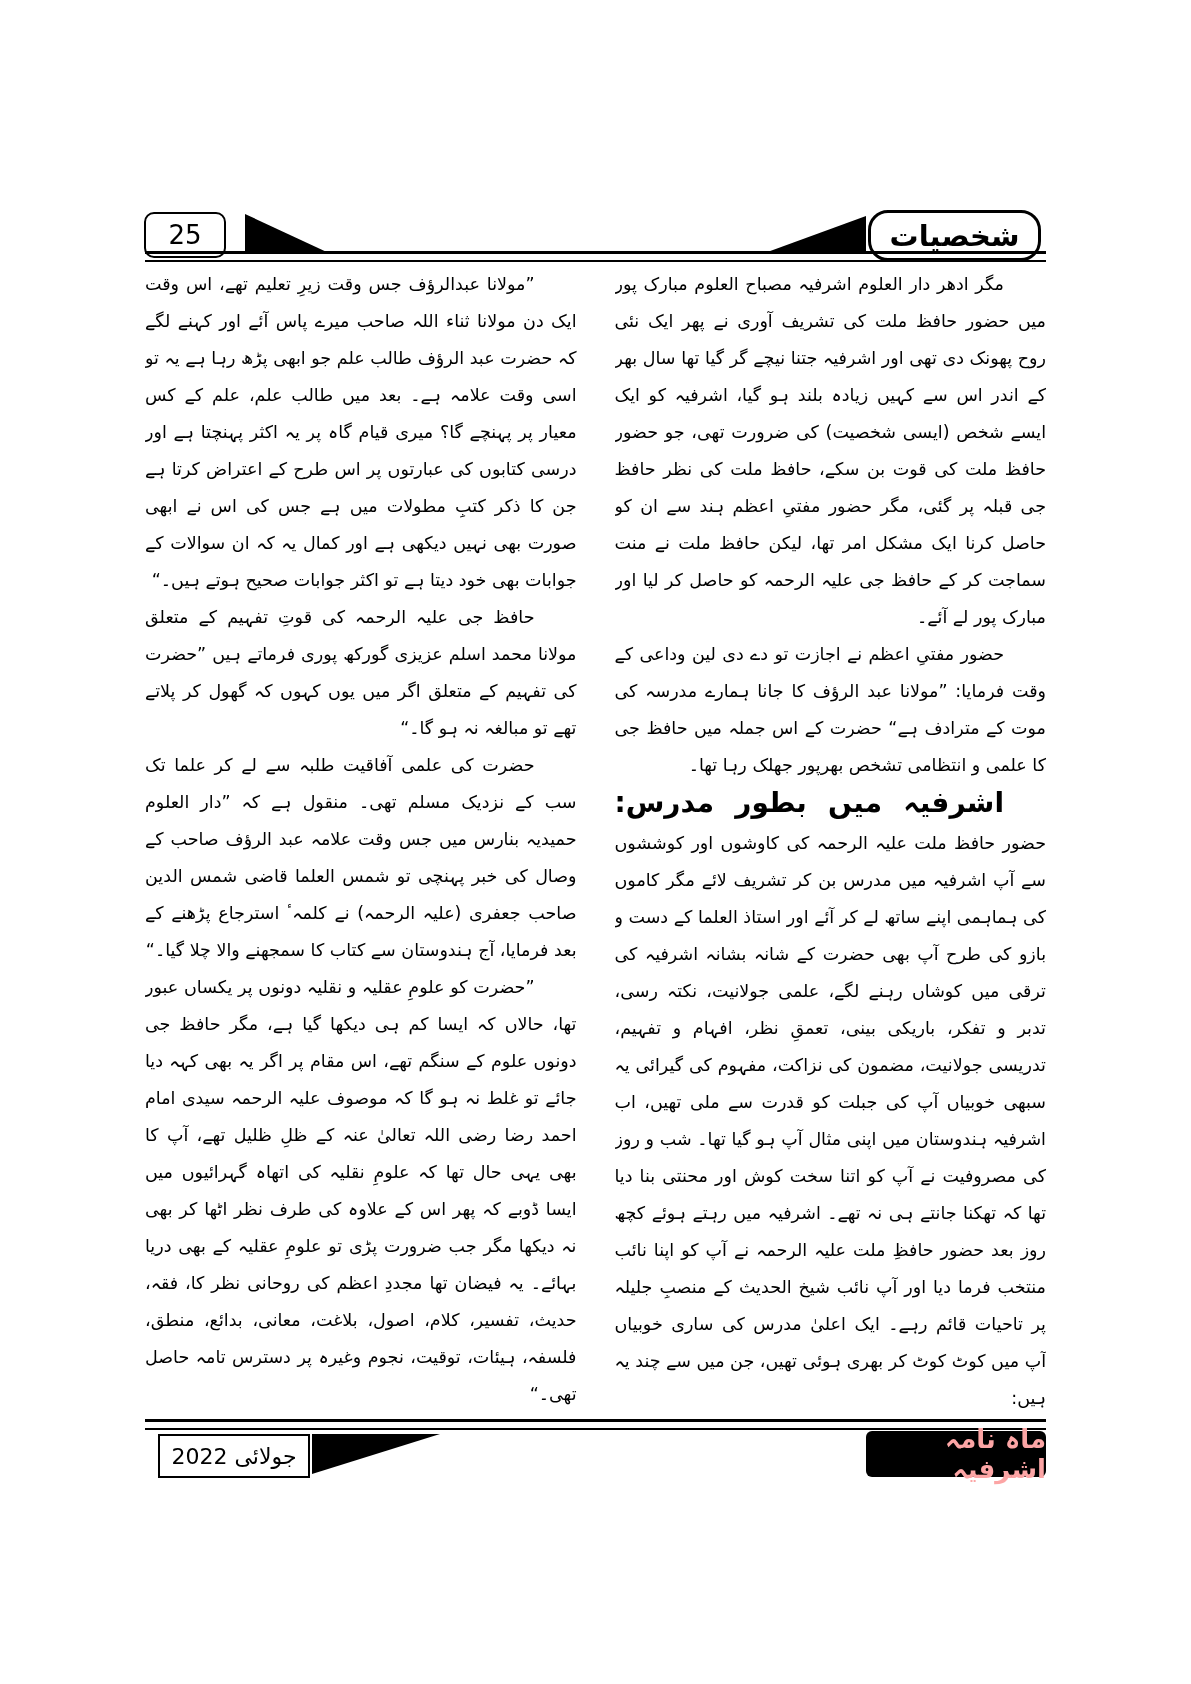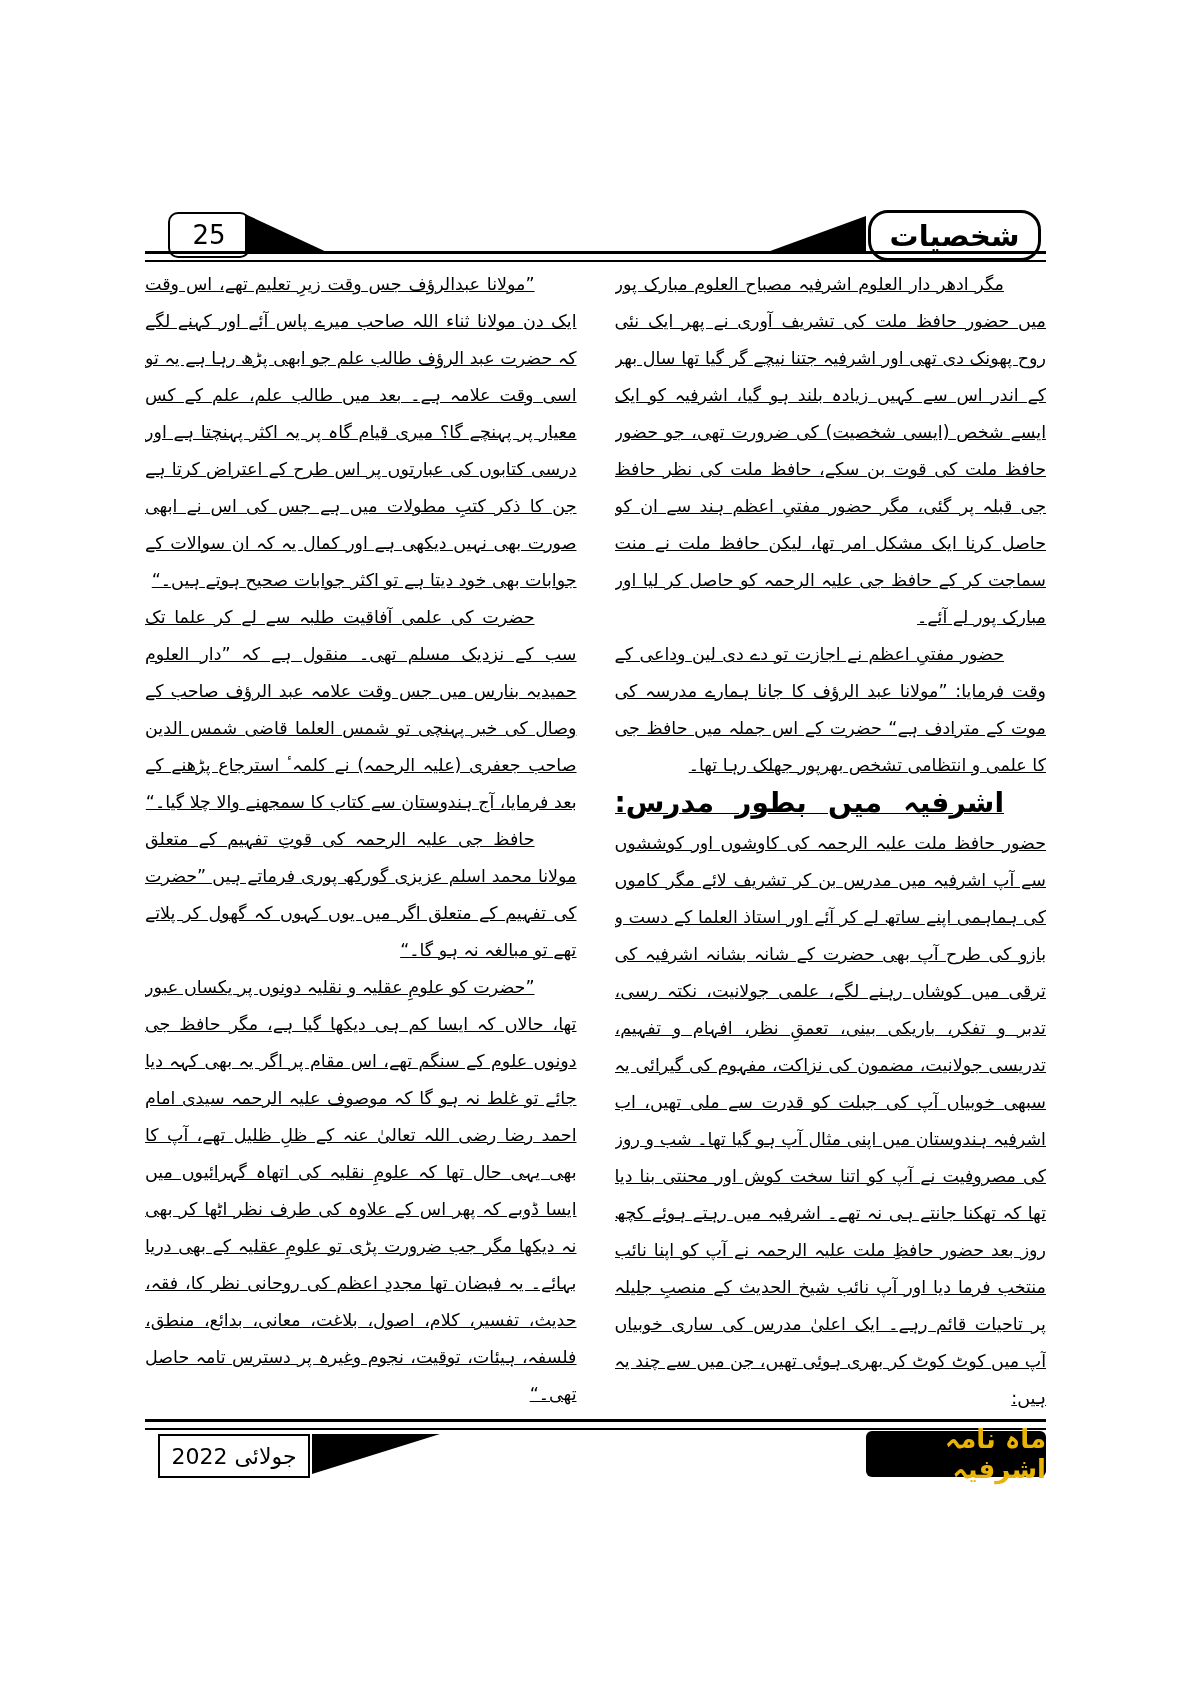--- a/index.html
+++ b/index.html
@@ -3,21 +3,21 @@
 <meta charset="utf-8">
 <style>
   html,body{margin:0;padding:0;background:#e8e8e8;}
   .page{
     position:relative;width:1191px;height:1684px;background:#ffffff;
     margin:0 auto;overflow:hidden;
     font-family:"DejaVu Sans",sans-serif;color:#000;
   }
   
   .page-num-box{
-    position:absolute;left:168px;top:212px;width:78px;height:42px;
+    position:absolute;left:144px;top:212px;width:78px;height:42px;
     border:2.5px solid #000;border-radius:10px;
     display:flex;align-items:center;justify-content:center;
     font-size:26px;direction:ltr;
   }
   .header-left-tri{
     position:absolute;left:245px;top:214px;width:86px;height:40px;background:#000;
     clip-path:polygon(0 0,100% 100%,0 100%);
   }
   .header-right-tri{
     position:absolute;left:762px;top:216px;width:104px;height:38px;background:#000;
@@ -38,36 +38,36 @@
   
   .columns{
     position:absolute;top:266px;right:145px;width:901px;height:1150px;
     display:flex;gap:38px;direction:rtl;
   }
   .column{
     width:431.5px;height:100%;overflow:hidden;
     font-size:17.5px;line-height:37px;text-align:justify;direction:rtl;
   }
   .column p{margin:0;}
-  .column p.indent{text-indent:42px;text-decoration:underline;}
+  .column p.indent{text-indent:42px;}
   .column strong{font-size:28px;font-weight:bold;}
   
   .issue-date-box{
     position:absolute;left:158px;top:1434px;width:148px;height:40px;
     border:2.5px solid #000;border-radius:0;
     display:flex;align-items:center;justify-content:center;
     font-size:22px;direction:rtl;
   }
   .footer-left-tri{
     position:absolute;left:312px;top:1434px;width:128px;height:40px;background:#000;
     clip-path:polygon(0 0,100% 0,0 100%);
   }
   .magazine-title-box{
     position:absolute;left:866px;top:1431px;width:180px;height:46px;
-    background:#000;color:#eab308;border-radius:6px;
+    background:#000;color:#fca5a5;border-radius:6px;
     display:flex;align-items:center;justify-content:center;
     font-size:26px;font-weight:bold;
   }
 </style>
 </head>
 <body>
 
 <div class="page">
 
   <div class="page-num-box">
@@ -81,22 +81,22 @@
   <div class="header-rule"></div>
 
   <div class="columns">
     <div class="column">
         <p class="indent">مگر ادھر دار العلوم اشرفیہ مصباح العلوم مبارک پور میں حضور حافظ ملت کی تشریف آوری نے پھر ایک نئی روح پھونک دی تھی اور اشرفیہ جتنا نیچے گر گیا تھا سال بھر کے اندر اس سے کہیں زیادہ بلند ہو گیا، اشرفیہ کو ایک ایسے شخص (ایسی شخصیت) کی ضرورت تھی، جو حضور حافظ ملت کی قوت بن سکے، حافظ ملت کی نظر حافظ جی قبلہ پر گئی، مگر حضور مفتیِ اعظم ہند سے ان کو حاصل کرنا ایک مشکل امر تھا، لیکن حافظ ملت نے منت سماجت کر کے حافظ جی علیہ الرحمہ کو حاصل کر لیا اور مبارک پور لے آئے۔</p>
         <p class="indent">حضور مفتیِ اعظم نے اجازت تو دے دی لین وداعی کے وقت فرمایا: ”مولانا عبد الرؤف کا جانا ہمارے مدرسہ کی موت کے مترادف ہے“ حضرت کے اس جملہ میں حافظ جی کا علمی و انتظامی تشخص بھرپور جھلک رہا تھا۔</p>
         <p class="indent"><strong>اشرفیہ میں بطور مدرس:</strong> حضور حافظ ملت علیہ الرحمہ کی کاوشوں اور کوششوں سے آپ اشرفیہ میں مدرس بن کر تشریف لائے مگر کاموں کی ہماہمی اپنے ساتھ لے کر آئے اور استاذ العلما کے دست و بازو کی طرح آپ بھی حضرت کے شانہ بشانہ اشرفیہ کی ترقی میں کوشاں رہنے لگے، علمی جولانیت، نکتہ رسی، تدبر و تفکر، باریکی بینی، تعمقِ نظر، افہام و تفہیم، تدریسی جولانیت، مضمون کی نزاکت، مفہوم کی گیرائی یہ سبھی خوبیاں آپ کی جبلت کو قدرت سے ملی تھیں، اب اشرفیہ ہندوستان میں اپنی مثال آپ ہو گیا تھا۔ شب و روز کی مصروفیت نے آپ کو اتنا سخت کوش اور محنتی بنا دیا تھا کہ تھکنا جانتے ہی نہ تھے۔ اشرفیہ میں رہتے ہوئے کچھ روز بعد حضور حافظِ ملت علیہ الرحمہ نے آپ کو اپنا نائب منتخب فرما دیا اور آپ نائب شیخ الحدیث کے منصبِ جلیلہ پر تاحیات قائم رہے۔ ایک اعلیٰ مدرس کی ساری خوبیاں آپ میں کوٹ کوٹ کر بھری ہوئی تھیں، جن میں سے چند یہ ہیں:</p>
       </div>
     <div class="column">
         <p class="indent">”مولانا عبدالرؤف جس وقت زیرِ تعلیم تھے، اس وقت ایک دن مولانا ثناء اللہ صاحب میرے پاس آئے اور کہنے لگے کہ حضرت عبد الرؤف طالب علم جو ابھی پڑھ رہا ہے یہ تو اسی وقت علامہ ہے۔ بعد میں طالب علم، علم کے کس معیار پر پہنچے گا؟ میری قیام گاہ پر یہ اکثر پہنچتا ہے اور درسی کتابوں کی عبارتوں پر اس طرح کے اعتراض کرتا ہے جن کا ذکر کتبِ مطولات میں ہے جس کی اس نے ابھی صورت بھی نہیں دیکھی ہے اور کمال یہ کہ ان سوالات کے جوابات بھی خود دیتا ہے تو اکثر جوابات صحیح ہوتے ہیں۔“</p>
+        <p class="indent">حافظ جی علیہ الرحمہ کی قوتِ تفہیم کے متعلق مولانا محمد اسلم عزیزی گورکھ پوری فرماتے ہیں ”حضرت کی تفہیم کے متعلق اگر میں یوں کہوں کہ گھول کر پلاتے تھے تو مبالغہ نہ ہو گا۔“</p>
         <p class="indent">حضرت کی علمی آفاقیت طلبہ سے لے کر علما تک سب کے نزدیک مسلم تھی۔ منقول ہے کہ ”دار العلوم حمیدیہ بنارس میں جس وقت علامہ عبد الرؤف صاحب کے وصال کی خبر پہنچی تو شمس العلما قاضی شمس الدین صاحب جعفری (علیہ الرحمہ) نے کلمہٴ استرجاع پڑھنے کے بعد فرمایا، آج ہندوستان سے کتاب کا سمجھنے والا چلا گیا۔“</p>
-        <p class="indent">حافظ جی علیہ الرحمہ کی قوتِ تفہیم کے متعلق مولانا محمد اسلم عزیزی گورکھ پوری فرماتے ہیں ”حضرت کی تفہیم کے متعلق اگر میں یوں کہوں کہ گھول کر پلاتے تھے تو مبالغہ نہ ہو گا۔“</p>
         <p class="indent">”حضرت کو علومِ عقلیہ و نقلیہ دونوں پر یکساں عبور تھا، حالاں کہ ایسا کم ہی دیکھا گیا ہے، مگر حافظ جی دونوں علوم کے سنگم تھے، اس مقام پر اگر یہ بھی کہہ دیا جائے تو غلط نہ ہو گا کہ موصوف علیہ الرحمہ سیدی امام احمد رضا رضی اللہ تعالیٰ عنہ کے ظلِ ظلیل تھے، آپ کا بھی یہی حال تھا کہ علومِ نقلیہ کی اتھاہ گہرائیوں میں ایسا ڈوبے کہ پھر اس کے علاوہ کی طرف نظر اٹھا کر بھی نہ دیکھا مگر جب ضرورت پڑی تو علومِ عقلیہ کے بھی دریا بہائے۔ یہ فیضان تھا مجددِ اعظم کی روحانی نظر کا، فقہ، حدیث، تفسیر، کلام، اصول، بلاغت، معانی، بدائع، منطق، فلسفہ، ہیئات، توقیت، نجوم وغیرہ پر دسترس تامہ حاصل تھی۔“</p>
         <p class="indent">آپ ایک اعلیٰ فقیہ تھے، نقد و جرح اور علل و جزئیات پر آپ کی گہری نظر تھی، آپ کا معیار اتنا بلند تھا کہ بغیر تحقیق کبھی بھی کوئی بات نہ کہی، جب تک مسئلہ کی نوعیت ہر جہت سے واضح نہ ہو جاتی آپ کا ذہن تیزی سے کام کرتا رہتا تھا۔</p>
       </div>
   </div>
 
   <div class="footer-rule"></div>
   <div class="issue-date-box">
     <span>جولائی 2022</span>
   </div>
   <div class="footer-left-tri"></div>

